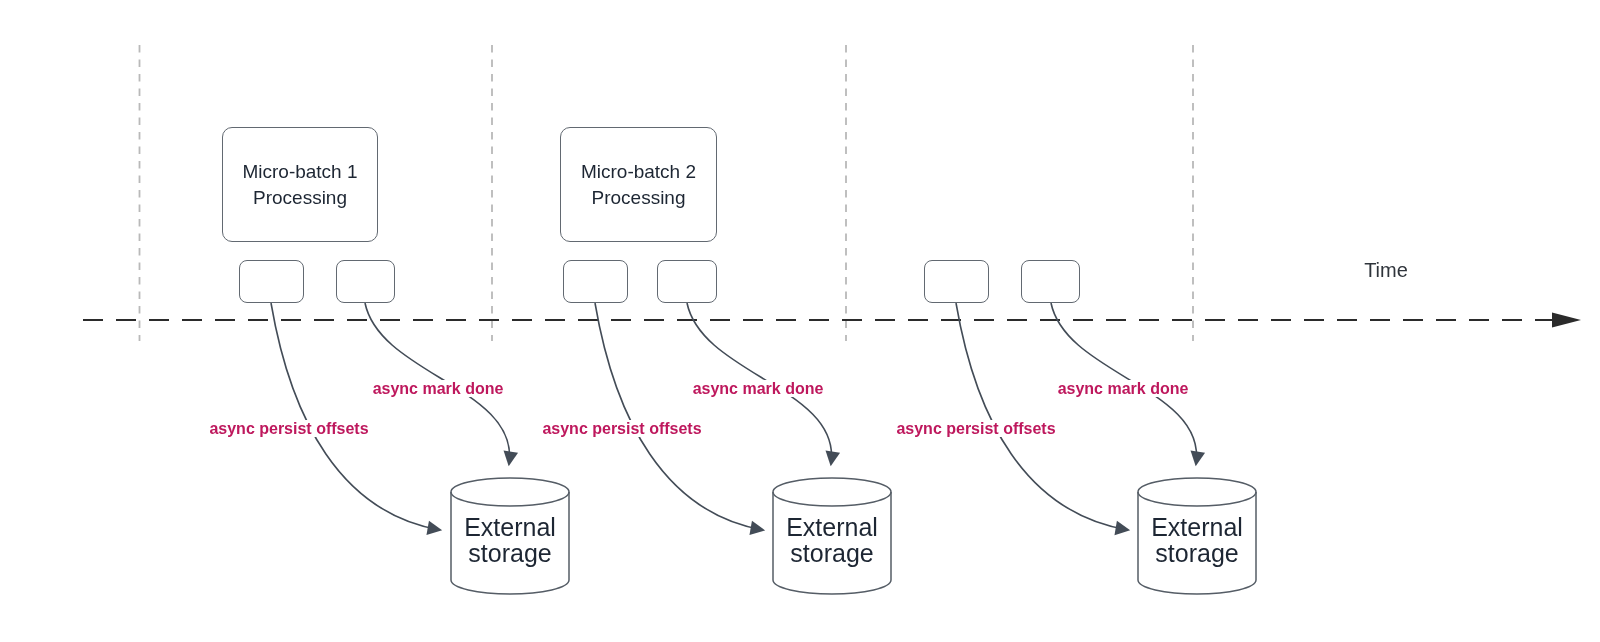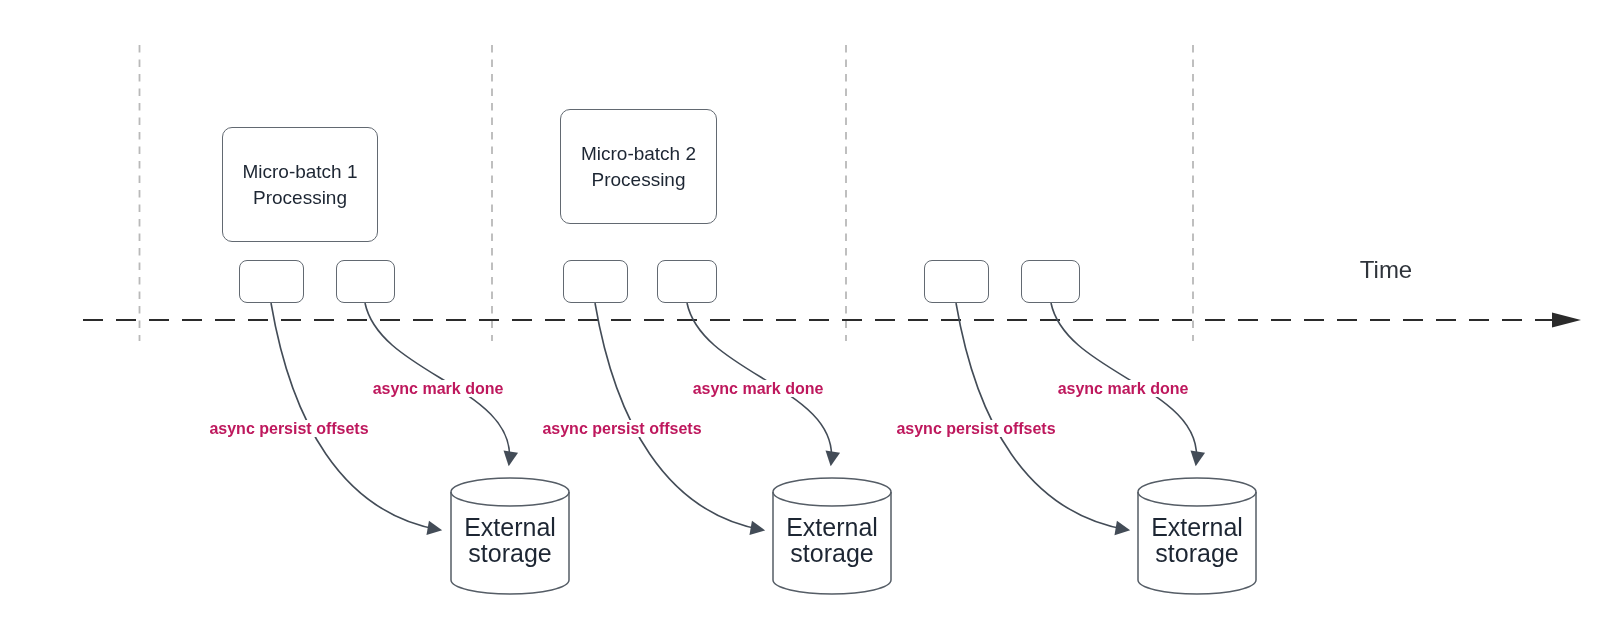--- a/index.html
+++ b/index.html
@@ -48,21 +48,21 @@
   .storage-label{
     position:absolute;
     width:118px;height:80px;
     display:flex;align-items:center;justify-content:center;
     text-align:center;
     font-size:25px;line-height:26px;color:#1d2633;
   }
   .time-label{
     position:absolute;
     transform:translateX(-50%);
-    font-size:24px;color:#2f343b;
+    font-size:20px;color:#2f343b;
     line-height:20px;
     white-space:nowrap;
   }
 </style>
 </head>
 <body>
 
 <div class="stage">
 
   <svg class="underlay" viewBox="0 0 1600 642" xmlns="http://www.w3.org/2000/svg">
@@ -105,21 +105,21 @@
 
   <div class="process-box" style="left:222px;top:127px;width:156px;height:115px">
     <span>Micro-batch 1 Processing</span>
   </div>
   <div class="mini-box" style="left:239px;top:260px;width:65px"></div>
   <div class="mini-box" style="left:336px;top:260px;width:59px"></div>
   <div class="edge-label" style="left:289px;top:420px">async persist offsets</div>
   <div class="edge-label" style="left:438px;top:380px">async mark done</div>
   <div class="storage-label" style="left:451px;top:500px">External storage</div>
 
-  <div class="process-box" style="left:560px;top:109px;width:157px;height:115px">
+  <div class="process-box" style="left:560px;top:127px;width:157px;height:115px">
     <span>Micro-batch 2 Processing</span>
   </div>
   <div class="mini-box" style="left:563px;top:260px;width:65px"></div>
   <div class="mini-box" style="left:657px;top:260px;width:60px"></div>
   <div class="edge-label" style="left:622px;top:420px">async persist offsets</div>
   <div class="edge-label" style="left:758px;top:380px">async mark done</div>
   <div class="storage-label" style="left:773px;top:500px">External storage</div>
 
   <div class="mini-box" style="left:924px;top:260px;width:65px"></div>
   <div class="mini-box" style="left:1021px;top:260px;width:59px"></div>

